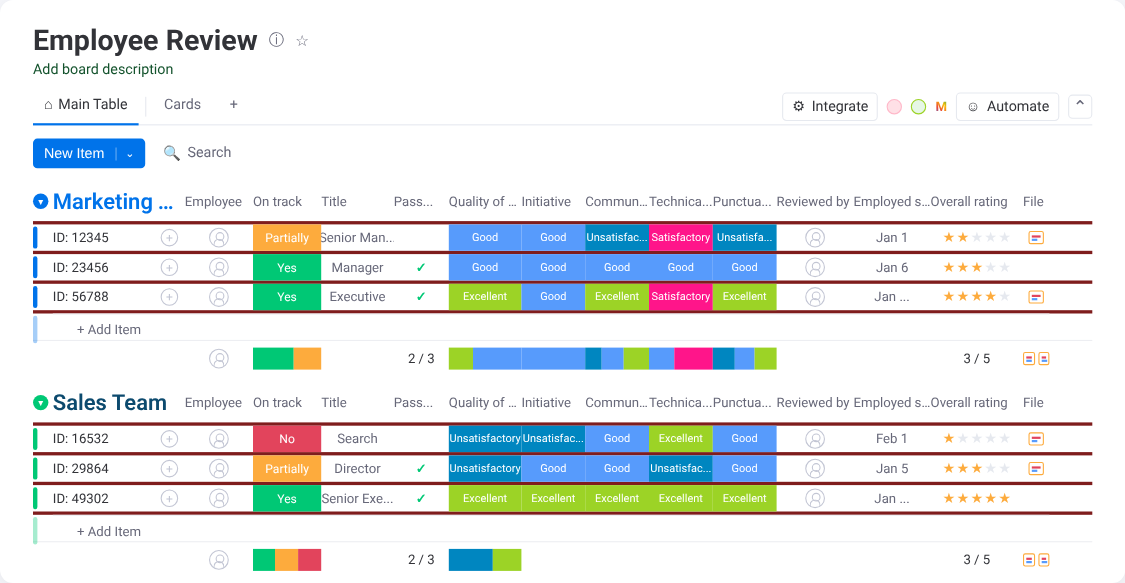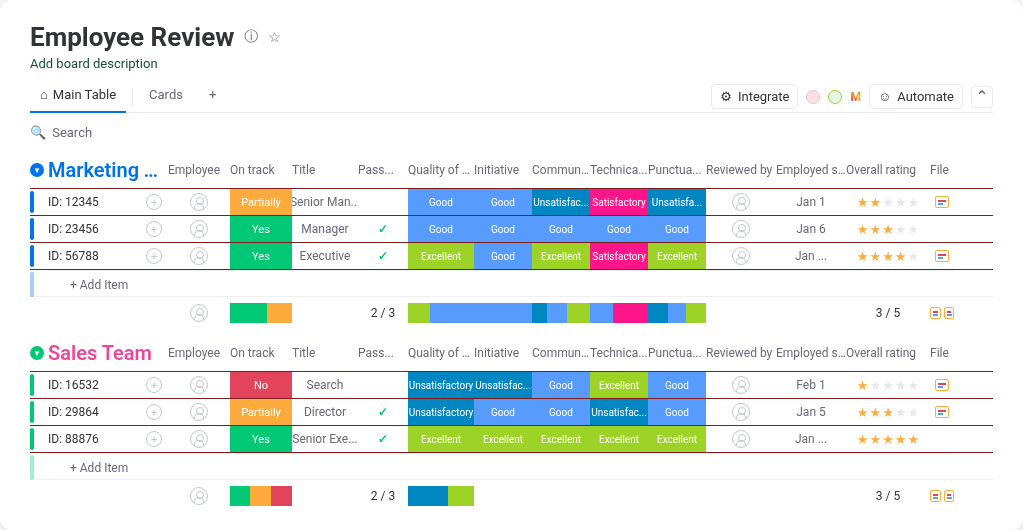--- a/index.html
+++ b/index.html
@@ -19,26 +19,26 @@
   .pill-btn { display:flex; align-items:center; gap:6px; border:1px solid #e6e9ef; border-radius:4px; padding:4px 8px; font-size:13px; color:#323338; background:#fff; cursor:pointer;}
   .dot { width:14px; height:14px; border-radius:50%; }
   .round-btn{ width:22px;height:22px;border:1px solid #e6e9ef;border-radius:4px;display:flex;align-items:center;justify-content:center;color:#676879;cursor:pointer;}
   .toolbar { display:flex; align-items:center; gap:16px; margin-top:12px; }
   .new-item { background:#0073ea; color:#fff; border:none; border-radius:4px; padding:6px 10px; font-size:13px; display:flex; align-items:center; gap:8px; cursor:pointer;}
   .caret-split { border-left:1px solid rgba(255,255,255,.4); padding-left:8px; margin-left:2px; font-size:10px;}
   .search { display:flex; align-items:center; gap:6px; color:#676879; font-size:13px; cursor:pointer;}
   .group { margin-top:18px; }
   .group-head { display:grid; grid-template-columns:18px 120px 62px 62px 66px 50px 66px 58px 58px 58px 58px 70px 70px 84px 24px; gap:0; align-items:center; font-size:12px; color:#676879; padding:0 0 6px 0;}
   .group-head .gname { color:#0073ea; font-weight:600; font-size:20px;}
-  .group.sales .group-head .gname{ color:#ec4899;}
+  .group.sales .group-head .gname{ color:#0c4a6e;}
   .chev { width:14px;height:14px;border-radius:50%;background:#0073ea;display:inline-flex;align-items:center;justify-content:center;color:#fff;font-size:9px;}
   .group.sales .chev{ background:#00c875;}
   .hcell{ white-space:nowrap; overflow:hidden; text-overflow:ellipsis;}
   .hcell.left{text-align:left;}
-  .row { display:grid; grid-template-columns:18px 120px 62px 62px 66px 50px 66px 58px 58px 58px 58px 70px 70px 84px 24px; align-items:stretch; font-size:12px; border-top:1px solid #7f1d1d; height:27px;}
+  .row { display:grid; grid-template-columns:18px 120px 62px 62px 66px 50px 66px 58px 58px 58px 58px 70px 70px 84px 24px; align-items:stretch; font-size:12px; border-top:3px solid #7f1d1d; height:27px;}
   .row:first-of-type{border-top:1px solid #edeef2;}
   .stripe { width:4px; background:#0073ea; border-radius:2px; margin:2px 8px 2px 0;}
   .group.sales .stripe{ background:#00c875;}
   .idcell{ display:flex; align-items:center; justify-content:space-between; padding-right:6px; color:#323338;}
   .plus-circle{ width:16px;height:16px;border:1px solid #c3c6d4;border-radius:50%;display:flex;align-items:center;justify-content:center;color:#c3c6d4;font-size:11px;}
   .avatar{ display:flex;align-items:center;justify-content:center;}
   .avatar-ic{ width:18px;height:18px;border:1.5px solid #c3c6d4;border-radius:50%;position:relative;}
   .avatar-ic::before{content:"";position:absolute;top:3px;left:5px;width:6px;height:6px;border:1.5px solid #c3c6d4;border-radius:50%;}
   .avatar-ic::after{content:"";position:absolute;bottom:1px;left:3px;right:3px;height:5px;border:1.5px solid #c3c6d4;border-bottom:none;border-radius:6px 6px 0 0;}
   .status{ display:flex;align-items:center;justify-content:center;color:#fff;font-size:11px; margin:0; height:100%;}
@@ -97,20 +97,24 @@
       <span style="font-weight:700;font-size:12px;background:linear-gradient(45deg,#4285f4,#ea4335,#fbbc05,#34a853);-webkit-background-clip:text;color:transparent;">M</span>
       <div class="pill-btn">
         <span>☺</span>
         <span>Automate</span>
       </div>
       <div class="round-btn">⌃</div>
     </div>
   </div>
 
   <div class="toolbar">
+    <button class="new-item">
+      <span>New Item</span>
+      <span class="caret-split">⌄</span>
+    </button>
     <div class="search">
       <span>🔍</span>
       <span>Search</span>
     </div>
   </div>
 
   <div id="groups">
       <div class="group ">
         <div class="group-head">
     <span class="chev">▾</span>
@@ -359,21 +363,21 @@
             <span class="star ">★</span>
             <span class="star ">★</span>
           </div>
     <div class="file">
             <span class="file-ic"></span>
           </div>
   </div>
         <div class="row">
     <div class="stripe"></div>
     <div class="idcell">
-            <span>ID: 88876</span>
+            <span>ID: 49302</span>
             <span class="plus-circle">+</span>
           </div>
     <div class="avatar">
             <span class="avatar-ic"></span>
           </div>
     <div class="status st-yes">Yes</div>
     <div class="title-cell">Senior Exe...</div>
     <div class="pass">✓</div>
     <div class="tag t-exc">Excellent</div>
     <div class="tag t-exc">Excellent</div>

